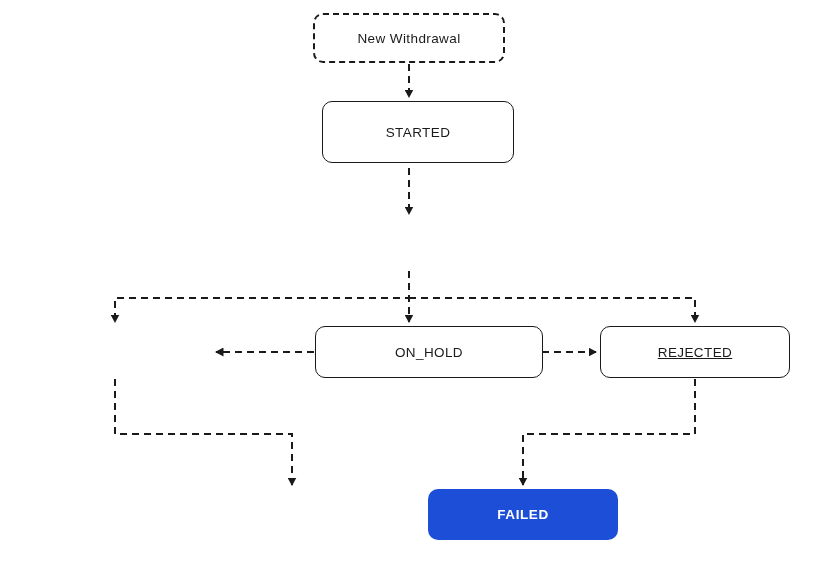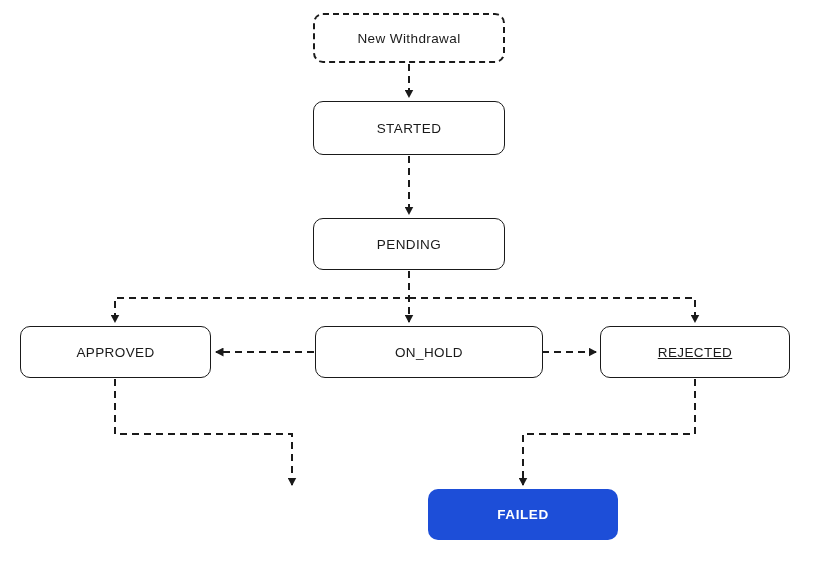--- a/index.html
+++ b/index.html
@@ -46,21 +46,21 @@
     border: none;
     color: #ffffff;
     font-weight: bold;
     letter-spacing: 0.6px;
   }
   .node.success { background: #1bf59e; }
   .node.failure { background: #1d4ed8; }
 
   
   #n-new    { left: 313px; top: 13px;  width: 192px; height: 50px; }
-  #n-start  { left: 313px; top: 101px; width: 192px; height: 54px; }
+  #n-start  { left: 322px; top: 101px; width: 192px; height: 62px; }
   #n-pend   { left: 313px; top: 218px; width: 192px; height: 52px; }
   #n-appr   { left: 20px;  top: 326px; width: 191px; height: 52px; }
   #n-hold   { left: 315px; top: 326px; width: 228px; height: 52px; }
   #n-rej    { left: 600px; top: 326px; width: 190px; height: 52px; text-decoration: underline; }
   #n-succ   { left: 199px; top: 489px; width: 190px; height: 51px; }
   #n-fail   { left: 428px; top: 489px; width: 190px; height: 51px; }
 </style>
 </head>
 <body>
 
@@ -95,27 +95,21 @@
   </svg>
 
   <div id="n-new" class="node entry">
     <span>New Withdrawal</span>
   </div>
 
   <div id="n-start" class="node state">
     <span>STARTED</span>
   </div>
 
-  <div id="n-pend" class="node state">
-    <span>PENDING</span>
-  </div>
 
-  <div id="n-appr" class="node state">
-    <span>APPROVED</span>
-  </div>
 
   <div id="n-hold" class="node state">
     <span>ON_HOLD</span>
   </div>
 
   <div id="n-rej" class="node state">
     <span>REJECTED</span>
   </div>
 
 

